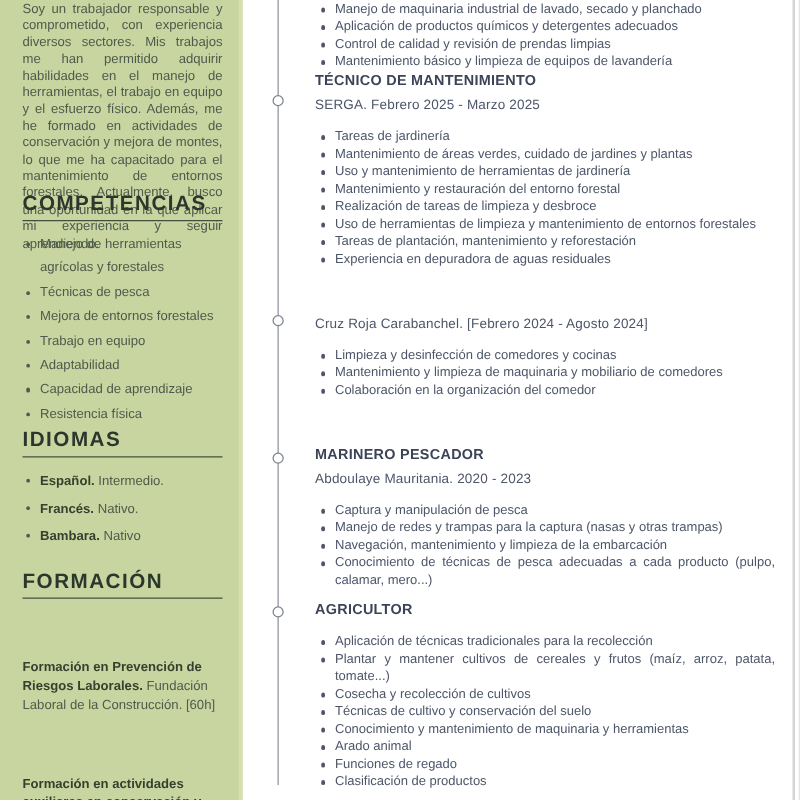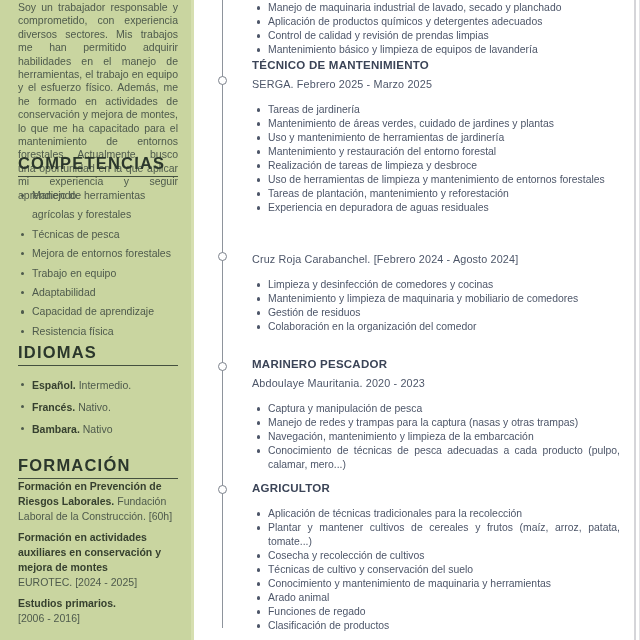--- a/index.html
+++ b/index.html
@@ -25,21 +25,21 @@
   .sb-list li::before{content:"";position:absolute;left:3px;top:8px;width:3.2px;height:3.2px;
            border-radius:50%;background:currentColor;}
 
   .lang-list{list-style:none;margin:12px 0 0 0;padding:0;color:var(--sidebar-text);
            font-size:10.5px;line-height:14px;}
   .lang-list li{position:relative;padding-left:14px;margin-bottom:8px;}
   .lang-list li::before{content:"";position:absolute;left:3px;top:5px;width:3.2px;height:3.2px;
            border-radius:50%;background:currentColor;}
   .lang-list b{color:var(--sidebar-bold);}
 
-  .edu{margin-bottom:6px;}
+  .edu{margin-bottom:6px;margin-top:48px;}
   .edu:first-of-type{margin-top:12px;}
   .edu-p{margin:0;font-size:10.5px;line-height:15px;color:var(--sidebar-text);}
   .edu-p b{color:var(--sidebar-bold);}
 
   
   .timeline{position:absolute;left:222px;top:0;width:1.2px;height:628px;background:var(--timeline);}
   .node{position:absolute;left:218px;width:7px;height:7px;border:1.2px solid var(--node-border);
         border-radius:50%;background:#fff;}
   .n0{top:76px;} .n1{top:252px;} .n2{top:362px;} .n3{top:485px;}
 
@@ -137,21 +137,20 @@
           <li>Tareas de plantación, mantenimiento y reforestación</li>
           <li>Experiencia en depuradora de aguas residuales</li>
         </ul>
     </section>
 
     <section class="job job-1">
       <p class="sub">Cruz Roja Carabanchel. [Febrero 2024 - Agosto 2024]</p>
       <ul class="xp-list">
           <li>Limpieza y desinfección de comedores y cocinas</li>
           <li>Mantenimiento y limpieza de maquinaria y mobiliario de comedores</li>
-          <li>Gestión de residuos</li>
           <li>Colaboración en la organización del comedor</li>
         </ul>
     </section>
 
     <section class="job job-2">
       <h3>MARINERO PESCADOR</h3>
       <p class="sub">Abdoulaye Mauritania. 2020 - 2023</p>
       <ul class="xp-list">
           <li>Captura y manipulación de pesca</li>
           <li>Manejo de redes y trampas para la captura (nasas y otras trampas)</li>

